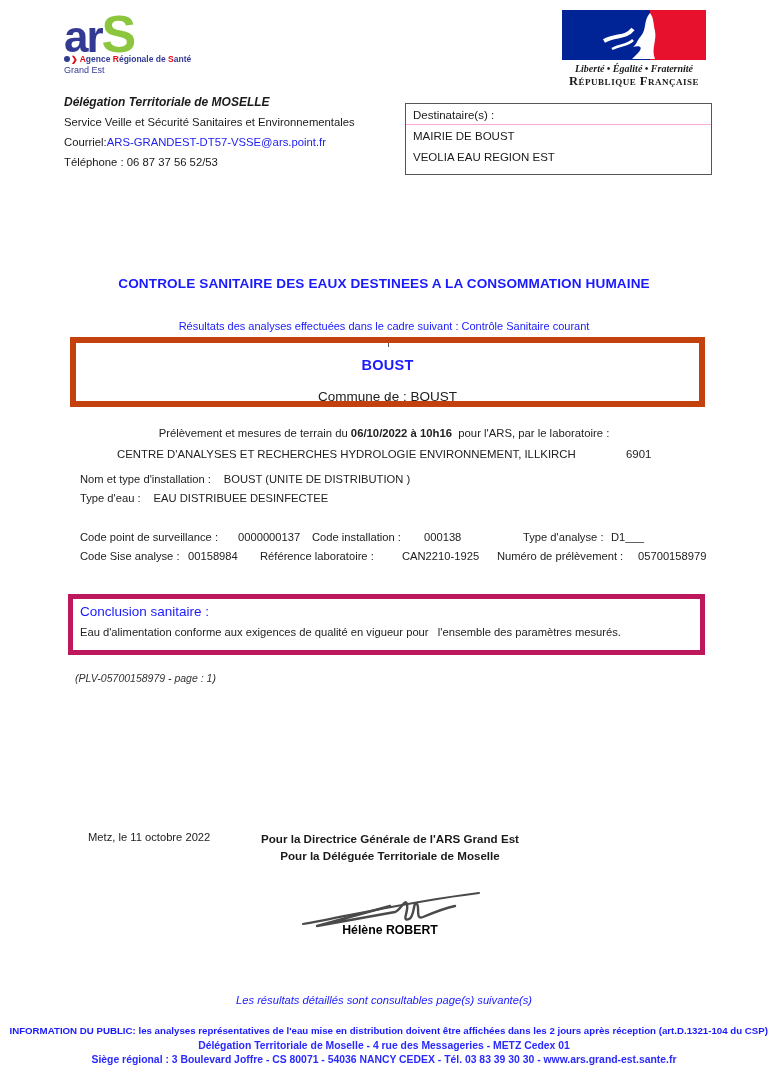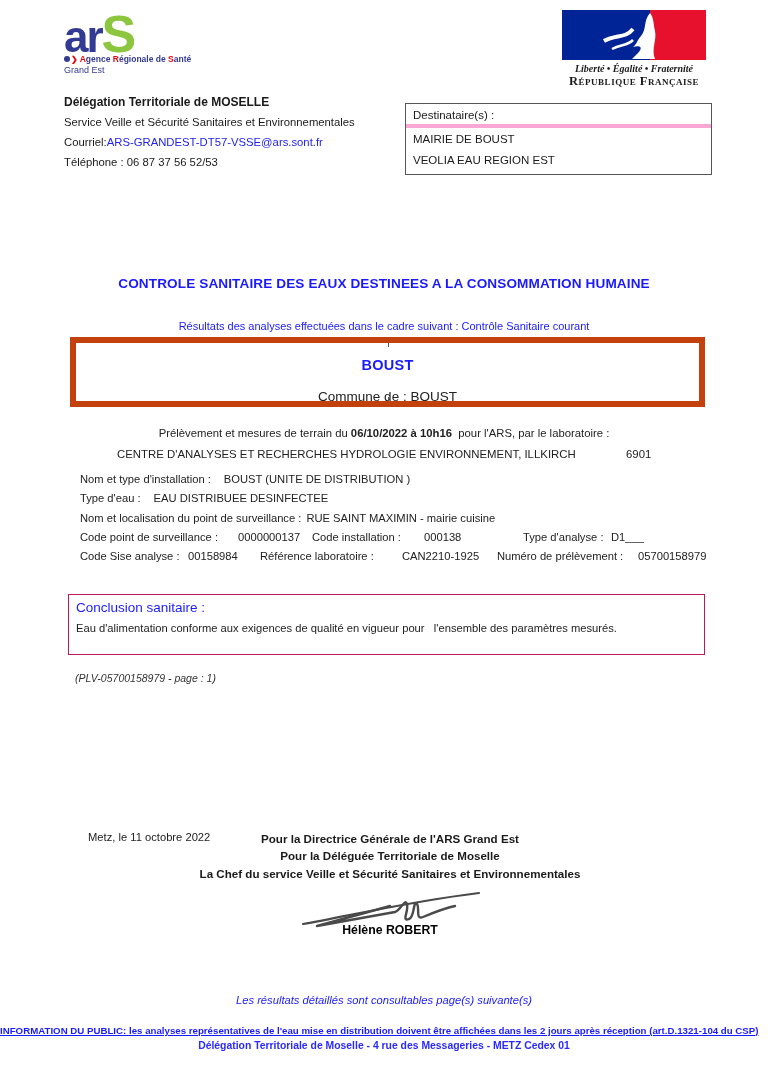--- a/index.html
+++ b/index.html
@@ -17,32 +17,32 @@
   .ars-ar { font-size:44px; font-weight:bold; color:#333a93; }
   .ars-s  { font-size:52px; font-weight:bold; color:#8cc63e; }
   .ars-tagline { margin-top:-6px; font-size:8.5px; font-weight:bold; color:#333a93; white-space:nowrap; }
   .ars-dot { display:inline-block; width:6px; height:6px; border-radius:50%; background:#333a93; margin-right:1px; }
   .ars-chevron { color:#e30613; font-weight:bold; font-size:8px; margin-right:2px; }
   .ars-red { color:#e30613; }
   .ars-region { font-size:9px; color:#333a93; margin-top:1px; }
 
   
   .sender { left:64px; top:92px; width:340px; font-size:11.3px; line-height:20px; }
-  .sender .bold { font-weight:bold; font-size:12px; }
+  .sender .bold { font-weight:bold; font-size:12px;font-style:italic; }
   .sender .link { color:#2222ee; }
 
   
   .rep { left:556px; top:10px; width:156px; text-align:center; }
   .rep svg { display:block; margin:0 auto; }
   .rep .motto { font-family:"Liberation Serif", serif; font-style:italic; font-weight:bold; font-size:10px; margin-top:3px; white-space:nowrap; }
   .rep .name  { font-family:"Liberation Serif", serif; font-weight:bold; font-size:12.5px; font-variant:small-caps; letter-spacing:0.5px; white-space:nowrap; }
 
   
   .dest-box { left:405px; top:103px; width:307px; height:72px; border:1.5px solid #555; background:#fff; font-size:11.5px; }
-  .dest-label { padding:5px 7px 3px 7px; border-bottom:4px solid #f9a8d4; }
+  .dest-label { padding:5px 7px 3px 7px; border-bottom:1px solid #f9a8d4; }
   .dest-item { padding:2px 7px 0 7px; line-height:19px; }
 
   
   .main-title { left:0; top:276px; width:768px; text-align:center; color:#1a1aff; font-weight:bold; font-size:13.6px; letter-spacing:0.1px; }
   .subtitle   { left:0; top:320px; width:768px; text-align:center; color:#1a1aff; font-size:11px; }
 
   
   .net-box { left:70px; top:337px; width:635px; height:70px; border:6px solid #c2410c; text-align:center; }
   .net-name { margin-top:14px; color:#1a1aff; font-weight:bold; font-size:14.5px; letter-spacing:0.3px; }
   .net-commune { margin-top:16px; font-size:13.5px; color:#222; }
@@ -53,35 +53,35 @@
   .sampling { left:0; top:427px; width:768px; text-align:center; font-size:11.3px; color:#222; }
   .sampling .b { font-weight:bold; }
   .lab-name { left:117px; top:448px; font-size:11.4px; color:#222; }
   .lab-code { left:626px; top:448px; font-size:11.4px; color:#222; }
 
   
   .detail { font-size:11.2px; color:#222; white-space:nowrap; }
   .detail .lbl { margin-right:13px; }
 
   
-  .concl-box { left:68px; top:594px; width:637px; height:61px; border:1px solid #be185d; }
+  .concl-box { left:68px; top:594px; width:637px; height:61px; border:5px solid #be185d; }
   .concl-title { color:#1a1aff; font-size:13.5px; padding:5px 0 0 7px; }
   .concl-text { font-size:11.2px; color:#222; padding:7px 0 0 7px; white-space:pre-wrap; }
 
   .page-ref { left:75px; top:672px; font-size:10.5px; font-style:italic; color:#333; }
 
   
   .sig-date { left:88px; top:831px; font-size:11.2px; color:#222; }
   .sig-lines { left:114px; top:830px; width:552px; text-align:center; font-weight:bold; font-size:11.6px; line-height:17.3px; color:#1a1a1a; }
   .sig-svg { left:295px; top:884px; }
   .sig-name { left:114px; top:923px; width:552px; text-align:center; font-weight:bold; font-size:12.3px; color:#000000; }
 
   
   .foot-note { left:0; top:994px; width:768px; text-align:center; color:#1a1aff; font-style:italic; font-size:11.2px; }
-  .foot-info { left:0; top:1025px; width:768px; text-align:left; color:#1a1aff; font-weight:bold; font-size:9.7px;text-decoration:underline; }
+  .foot-info { left:0; top:1025px; width:768px; text-align:right; color:#1a1aff; font-weight:bold; font-size:9.7px; }
   .foot-addr1 { left:0; top:1040px; width:768px; text-align:center; color:#2a2aff; font-weight:bold; font-size:10.4px; }
   .foot-addr2 { left:0; top:1054px; width:768px; text-align:center; color:#2a2aff; font-weight:bold; font-size:10.4px; }
 </style>
 </head>
 <body>
 
 <div class="page">
 
   <div class="abs ars-logo">
     <div class="ars-word">
@@ -89,21 +89,21 @@
     </div>
     <div class="ars-tagline">
       <span class="ars-dot"></span><span class="ars-chevron">❯</span><span class="ars-red">A</span><span>gence </span><span class="ars-red">R</span><span>égionale de </span><span class="ars-red">S</span><span>anté</span>
     </div>
     <div class="ars-region">Grand Est</div>
   </div>
 
   <div class="abs sender">
     <div class="bold">Délégation Territoriale de MOSELLE</div>
     <div>Service Veille et Sécurité Sanitaires et Environnementales</div>
-    <div><span>Courriel:</span><span class="link">ARS-GRANDEST-DT57-VSSE@ars.sont.fr</span></div>
+    <div><span>Courriel:</span><span class="link">ARS-GRANDEST-DT57-VSSE@ars.point.fr</span></div>
     <div>Téléphone : 06 87 37 56 52/53</div>
   </div>
 
   <div class="abs rep">
     <svg width="144" height="50" viewBox="0 0 144 50">
       <rect x="0" y="0" width="88" height="50" fill="#002395"></rect>
       <rect x="88" y="0" width="56" height="50" fill="#e8112d"></rect>
       <path d="M88 3 C 81 11 85 19 79 26 C 74 32 75 34 71 37 C 79 35 81 38 76 43 C 74 45 72 47 70 49 L 93 49 C 89 39 95 30 93 21 C 91 13 92 8 88 3 Z" fill="#ffffff"></path>
       <path d="M42 31 C 54 24 63 29 71 19" stroke="#ffffff" stroke-width="4" fill="none"></path>
       <path d="M50 39 C 59 34 65 36 71 30" stroke="#ffffff" stroke-width="2.5" fill="none"></path>
@@ -136,23 +136,20 @@
   </div>
   <div class="abs lab-name">CENTRE D'ANALYSES ET RECHERCHES HYDROLOGIE ENVIRONNEMENT, ILLKIRCH</div>
   <div class="abs lab-code">6901</div>
 
   <div class="abs detail" style="left:80px; top:473px;">
     <span class="lbl">Nom et type d'installation :</span><span>BOUST (UNITE DE DISTRIBUTION )</span>
   </div>
   <div class="abs detail" style="left:80px; top:492px;">
     <span class="lbl">Type d'eau :</span><span>EAU DISTRIBUEE DESINFECTEE</span>
   </div>
-  <div class="abs detail" style="left:80px; top:512px;">
-    <span class="lbl" style="margin-right:5px;">Nom et localisation du point de surveillance :</span><span>RUE SAINT MAXIMIN - mairie cuisine</span>
-  </div>
   <div class="abs detail" style="left:0; top:531px; width:768px;">
     <span class="abs" style="left:80px;">Code point de surveillance :</span>
     <span class="abs" style="left:238px;">0000000137</span>
     <span class="abs" style="left:312px;">Code installation :</span>
     <span class="abs" style="left:424px;">000138</span>
     <span class="abs" style="left:523px;">Type d'analyse :</span>
     <span class="abs" style="left:611px;">D1___</span>
   </div>
   <div class="abs detail" style="left:0; top:550px; width:768px;">
     <span class="abs" style="left:80px;">Code Sise analyse :</span>
@@ -167,25 +164,25 @@
     <div class="concl-title">Conclusion sanitaire :</div>
     <div class="concl-text">Eau d'alimentation conforme aux exigences de qualité en vigueur pour   l'ensemble des paramètres mesurés.</div>
   </div>
 
   <div class="abs page-ref">(PLV-05700158979 - page : 1)</div>
 
   <div class="abs sig-date">Metz, le 11 octobre 2022</div>
   <div class="abs sig-lines">
     <div>Pour la Directrice Générale de l'ARS Grand Est</div>
     <div>Pour la Déléguée Territoriale de Moselle</div>
-    <div>La Chef du service Veille et Sécurité Sanitaires et Environnementales</div>
   </div>
   <svg class="abs sig-svg" width="190" height="46" viewBox="0 0 190 46">
     <path d="M8 40 C 50 33 110 18 184 9" stroke="#4a4a4a" stroke-width="2.2" fill="none" stroke-linecap="round"></path>
     <path d="M95 22 L 22 42 L 100 28 C 106 26 110 14 112 20 C 114 27 106 38 114 35 C 120 33 118 15 122 20 C 125 24 120 36 128 33 C 140 28 150 24 160 22" stroke="#4a4a4a" stroke-width="2.4" fill="none" stroke-linejoin="round" stroke-linecap="round"></path>
   </svg>
   <div class="abs sig-name">Hélène ROBERT</div>
 
   <div class="abs foot-note">Les résultats détaillés sont consultables page(s) suivante(s)</div>
   <div class="abs foot-info">INFORMATION DU PUBLIC: les analyses représentatives de l'eau mise en distribution doivent être affichées dans les 2 jours après réception (art.D.1321-104 du CSP)</div>
   <div class="abs foot-addr1">Délégation Territoriale de Moselle - 4 rue des Messageries - METZ Cedex 01</div>
+  <div class="abs foot-addr2">Siège régional : 3 Boulevard Joffre - CS 80071 - 54036 NANCY CEDEX - Tél. 03 83 39 30 30 - www.ars.grand-est.sante.fr</div>
 
 </div>
 
 </body></html>

